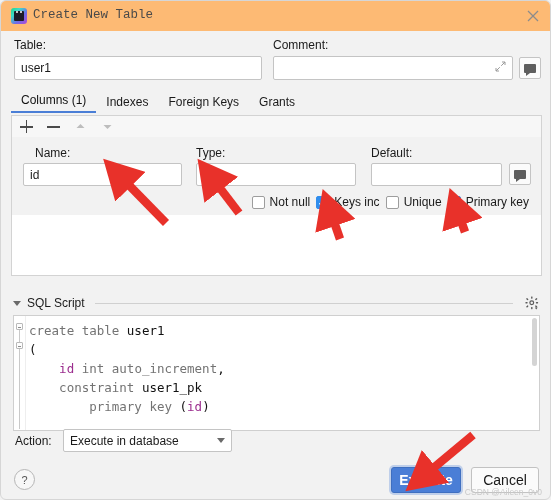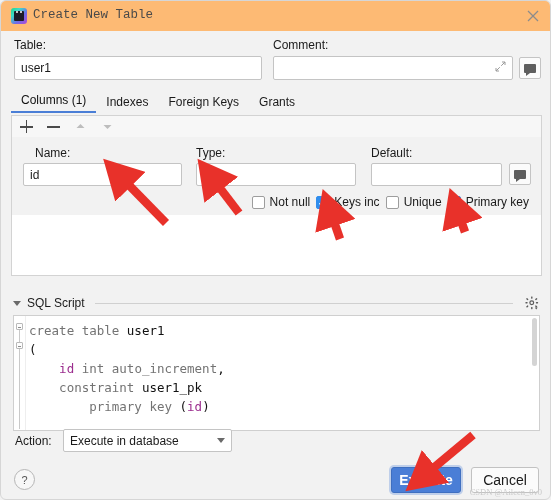--- a/index.html
+++ b/index.html
@@ -394,21 +394,20 @@
     border: 1px solid #c2c2c2;
     color: #1a1a1a;
   }
 
   .watermark {
     position: absolute;
     right: 8px; bottom: 2px;
     font-size: 8.5px;
     color: #c9c9c9;
     user-select: none;
-    font-family: Liberation Serif, serif;
   }
 
   
   .arrows {
     position: absolute;
     left: 0; top: 0;
     width: 551px; height: 500px;
     pointer-events: none;
   }
 </style>

